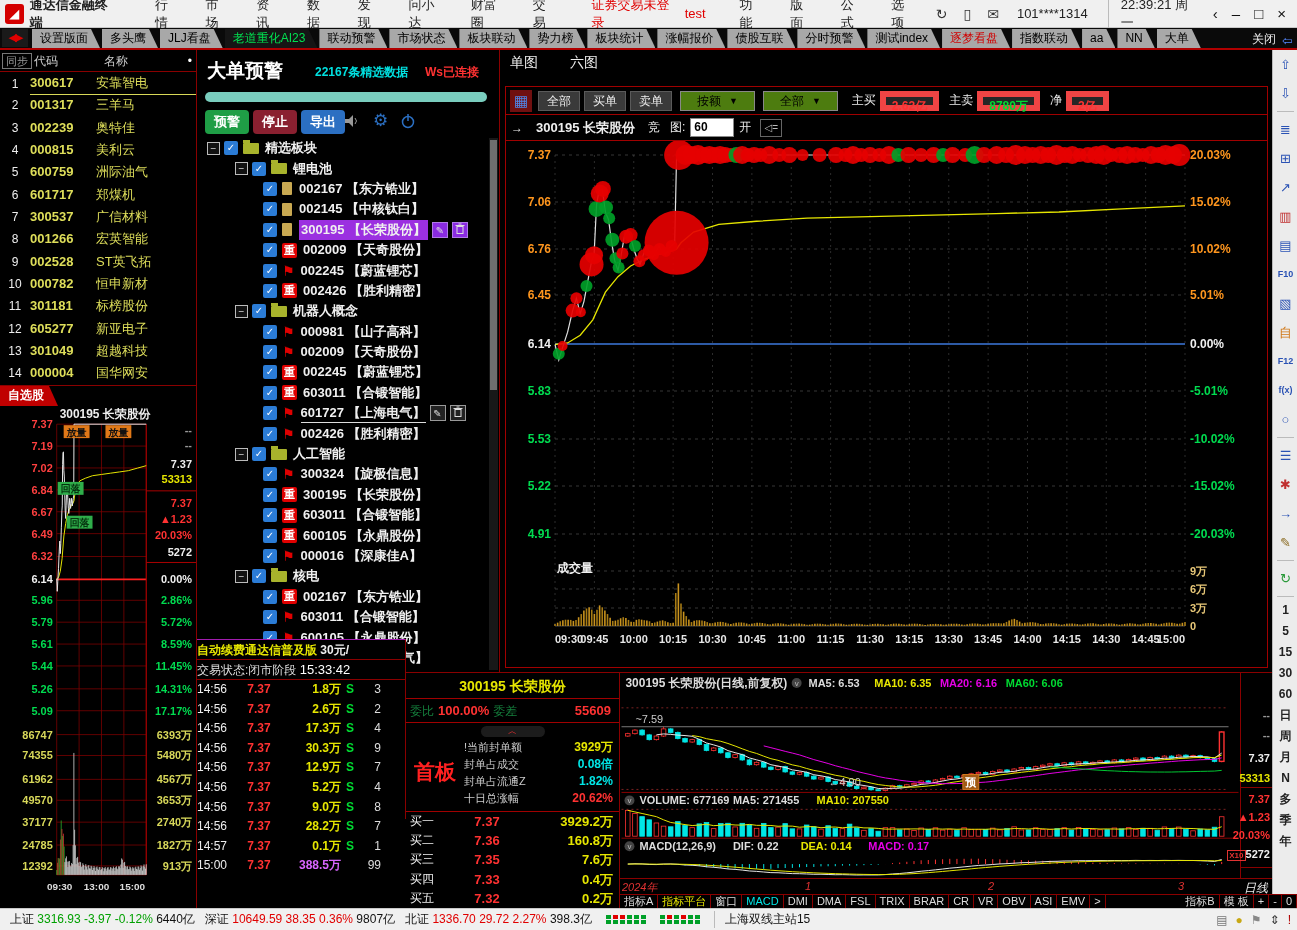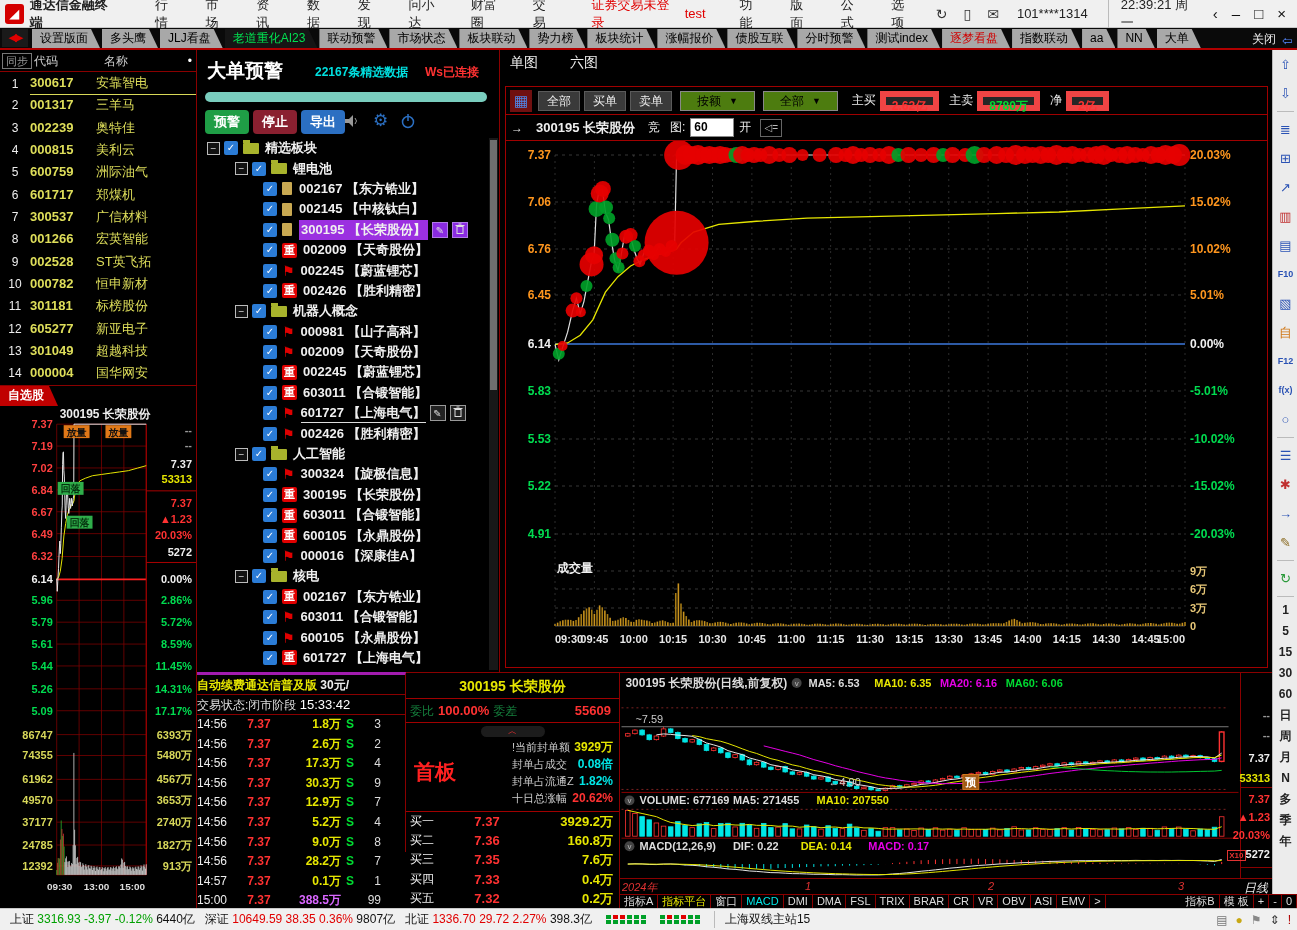--- a/index.html
+++ b/index.html
@@ -68,21 +68,21 @@
           text-align:center;font-weight:bold;margin-right:6px;flex:none;}
   .tflag{color:#e00000;font-size:14px;margin-right:6px;flex:none;line-height:14px;}
   .tlabel{color:#f0f0f0;font-weight:bold;font-size:13px;}
   .tnode.sel .tlabel{background:#9b30e0;padding:1px 2px;}
   .toolbox{width:16px;height:16px;border:1px solid #999;background:#222;color:#ddd;font-size:10px;line-height:15px;
            text-align:center;margin-left:4px;flex:none;}
   .toolbox.purple{background:#8a2be2;border-color:#b07ae8;}
   #treescroll{position:absolute;right:1px;top:88px;width:9px;height:532px;background:#181818;}
   #treethumb{position:absolute;left:1px;top:2px;width:7px;height:250px;background:#6e6e6e;}
   
-  #tapepanel{left:197px;top:672px;width:209px;height:180px;border-right:1px solid #8a0000;border-top:3px solid #a21caf;background:#000;}
+  #tapepanel{left:197px;top:639px;width:209px;height:180px;border-right:1px solid #8a0000;border-top:1px solid #a21caf;background:#000;}
   #renew{height:20px;line-height:20px;border-bottom:1px solid #8a0000;white-space:nowrap;overflow:hidden;}
   #renew .a{color:#e6e600;font-weight:bold;}
   #renew .b{color:#eee;font-weight:bold;}
   #tstatus{height:20px;line-height:20px;border-bottom:1px solid #8a0000;white-space:nowrap;}
   #tstatus .lab{color:#ddd;} #tstatus .tm{color:#fff;font-weight:normal;font-size:13px;}
   .tape-row{display:grid;grid-template-columns:40px 44px 60px 18px 26px;height:19.6px;line-height:19.6px;align-items:center;}
   .tape-row .t{color:#eee;} .tape-row .p{color:#ff3232;font-weight:bold;text-align:center;}
   .tape-row .v{color:#e6e600;font-weight:bold;text-align:right;}
   .tape-row .v.mag{color:#d966ff;}
   .tape-row .s{color:#00dc32;font-weight:bold;text-align:center;}
@@ -785,21 +785,21 @@
     <div id="si-title">300195 长荣股份</div>
     <div id="si-weibi">
       <span class="l">委比</span>
         <span class="v">100.00%</span>
       <span class="l">委差</span>
         <span class="v" style="margin-left:auto;">55609</span>
     </div>
     <div id="si-chev"><span>︿</span></div>
     <div id="si-mid">
       <div id="si-board">首板</div>
-      <div id="si-metrics" style="flex:1;margin-left:48px;">
+      <div id="si-metrics" style="flex:1;">
           <div class="si-metric">
             <span class="ml">!当前封单额</span>
             <span class="mv" style="color: rgb(230, 230, 0);">3929万</span>
           </div>
           <div class="si-metric">
             <span class="ml">封单占成交</span>
             <span class="mv" style="color: rgb(0, 230, 230);">0.08倍</span>
           </div>
           <div class="si-metric">
             <span class="ml">封单占流通Z</span>

